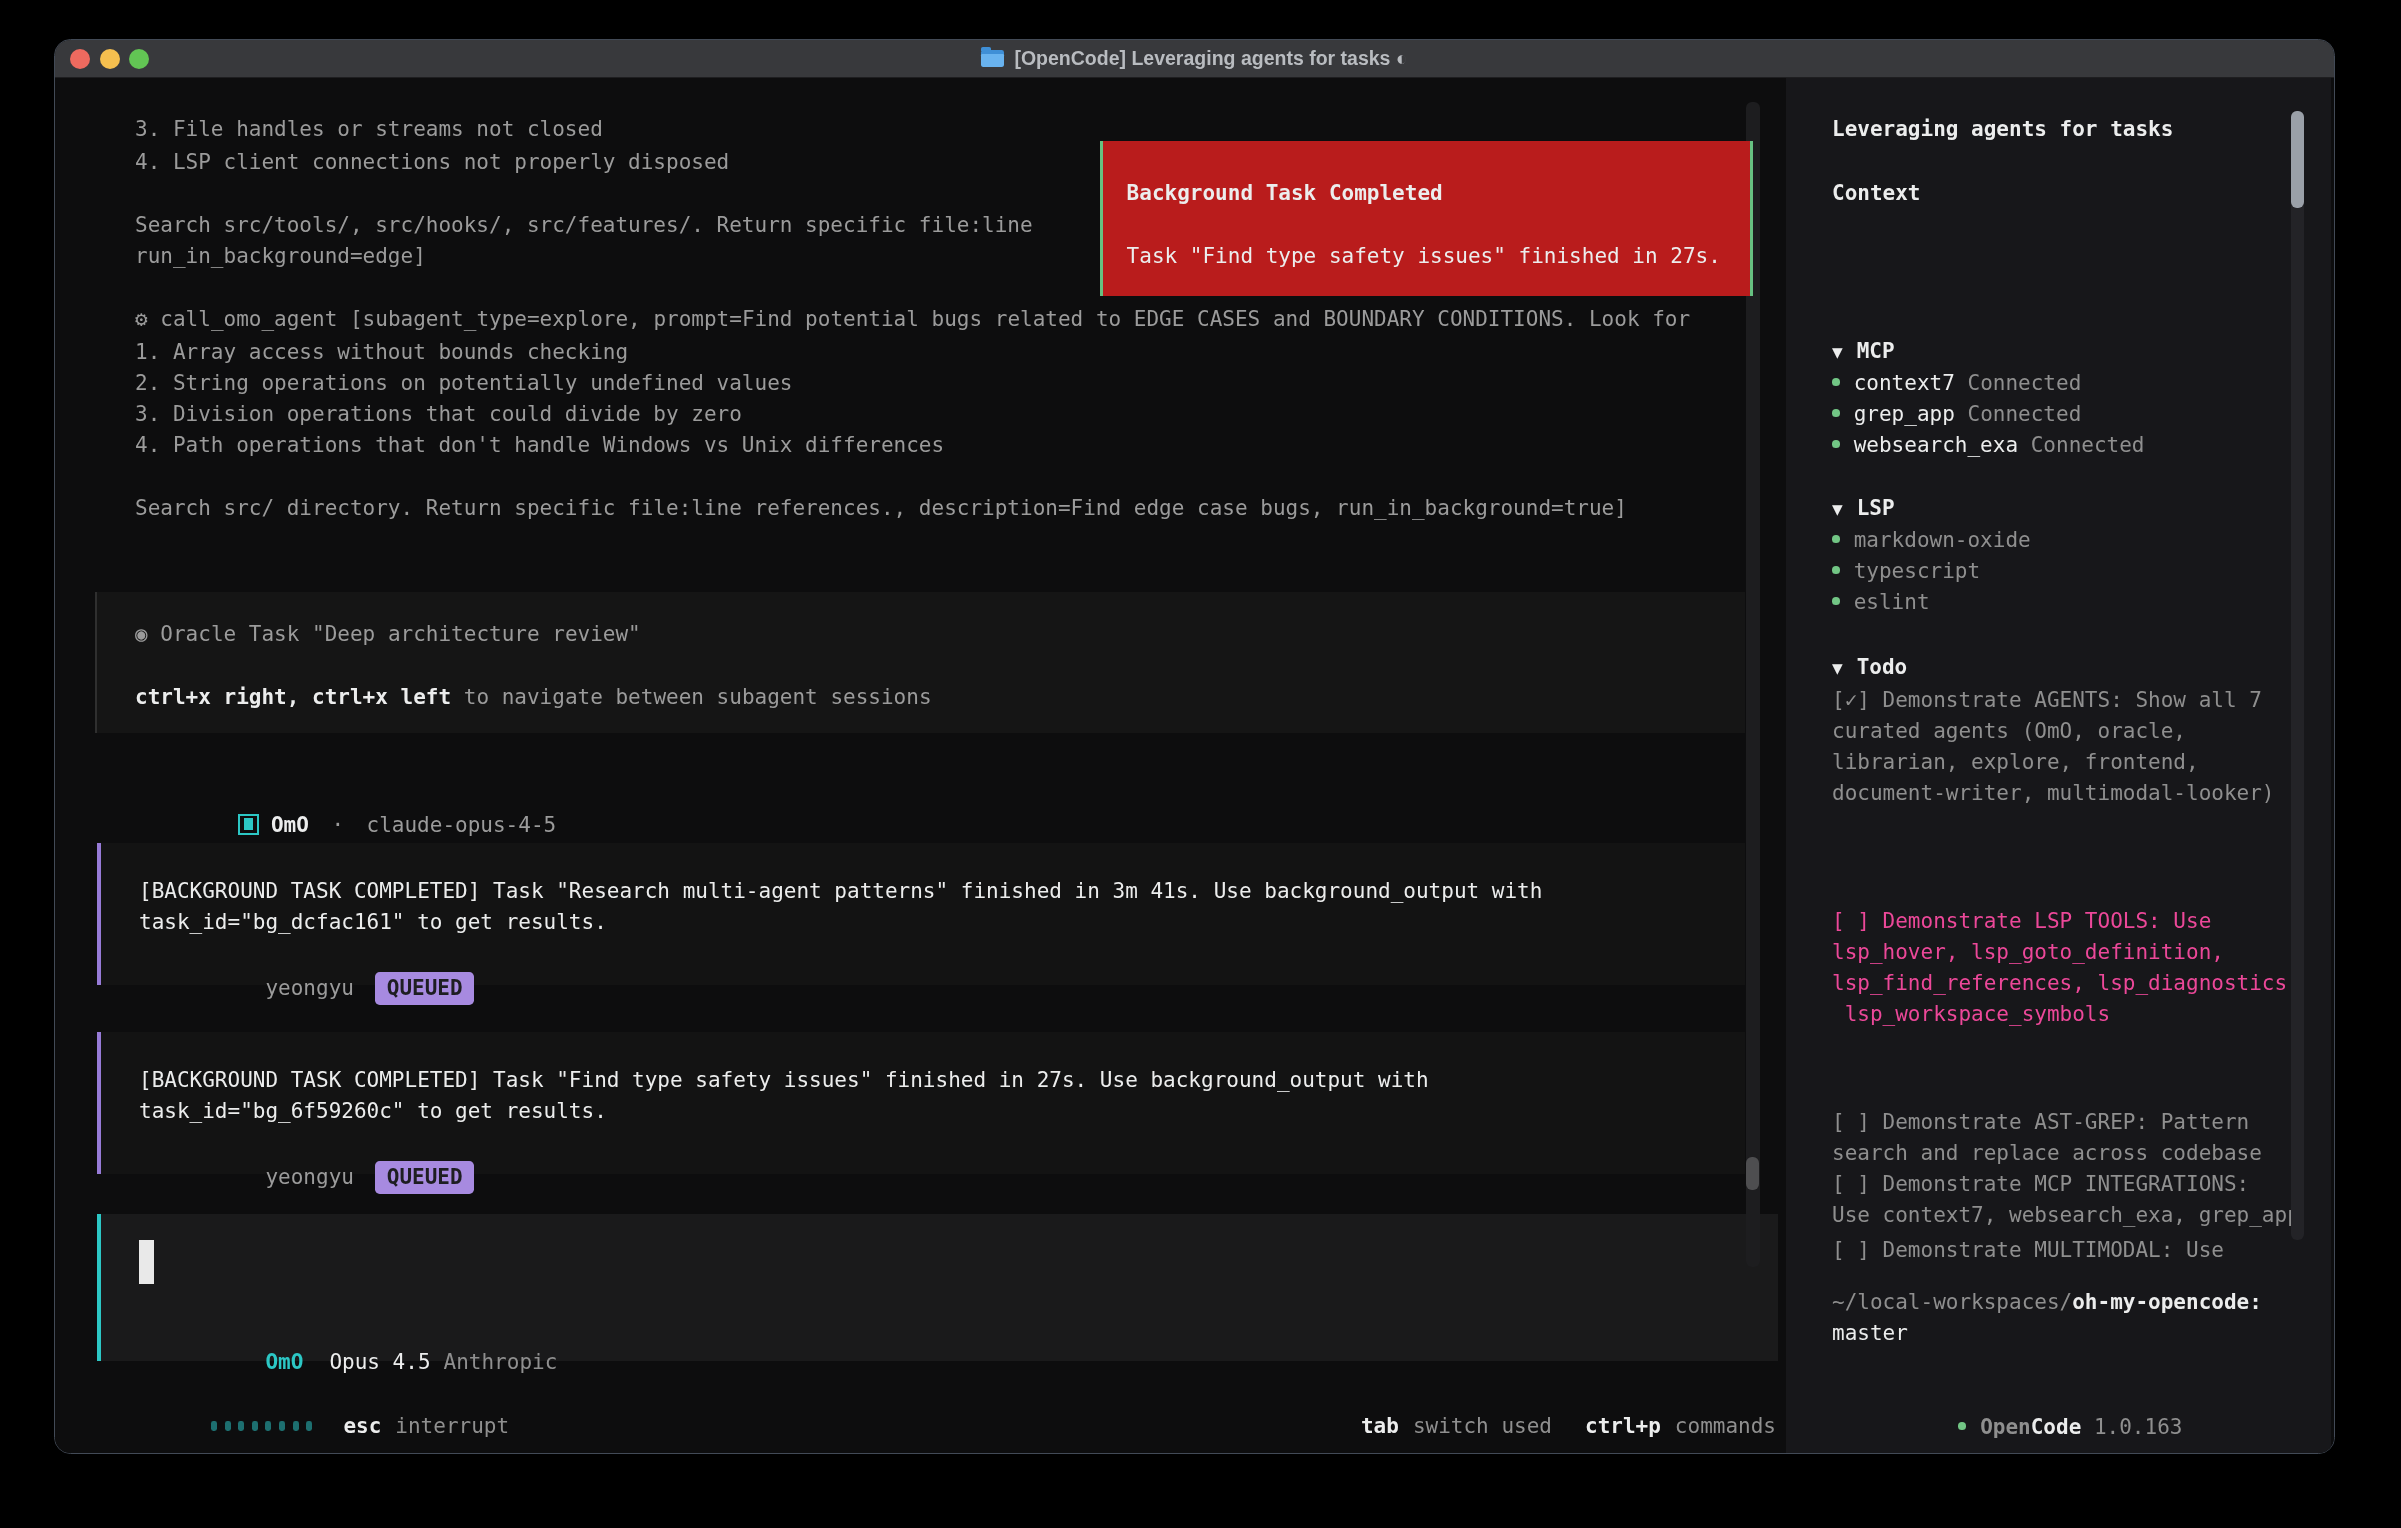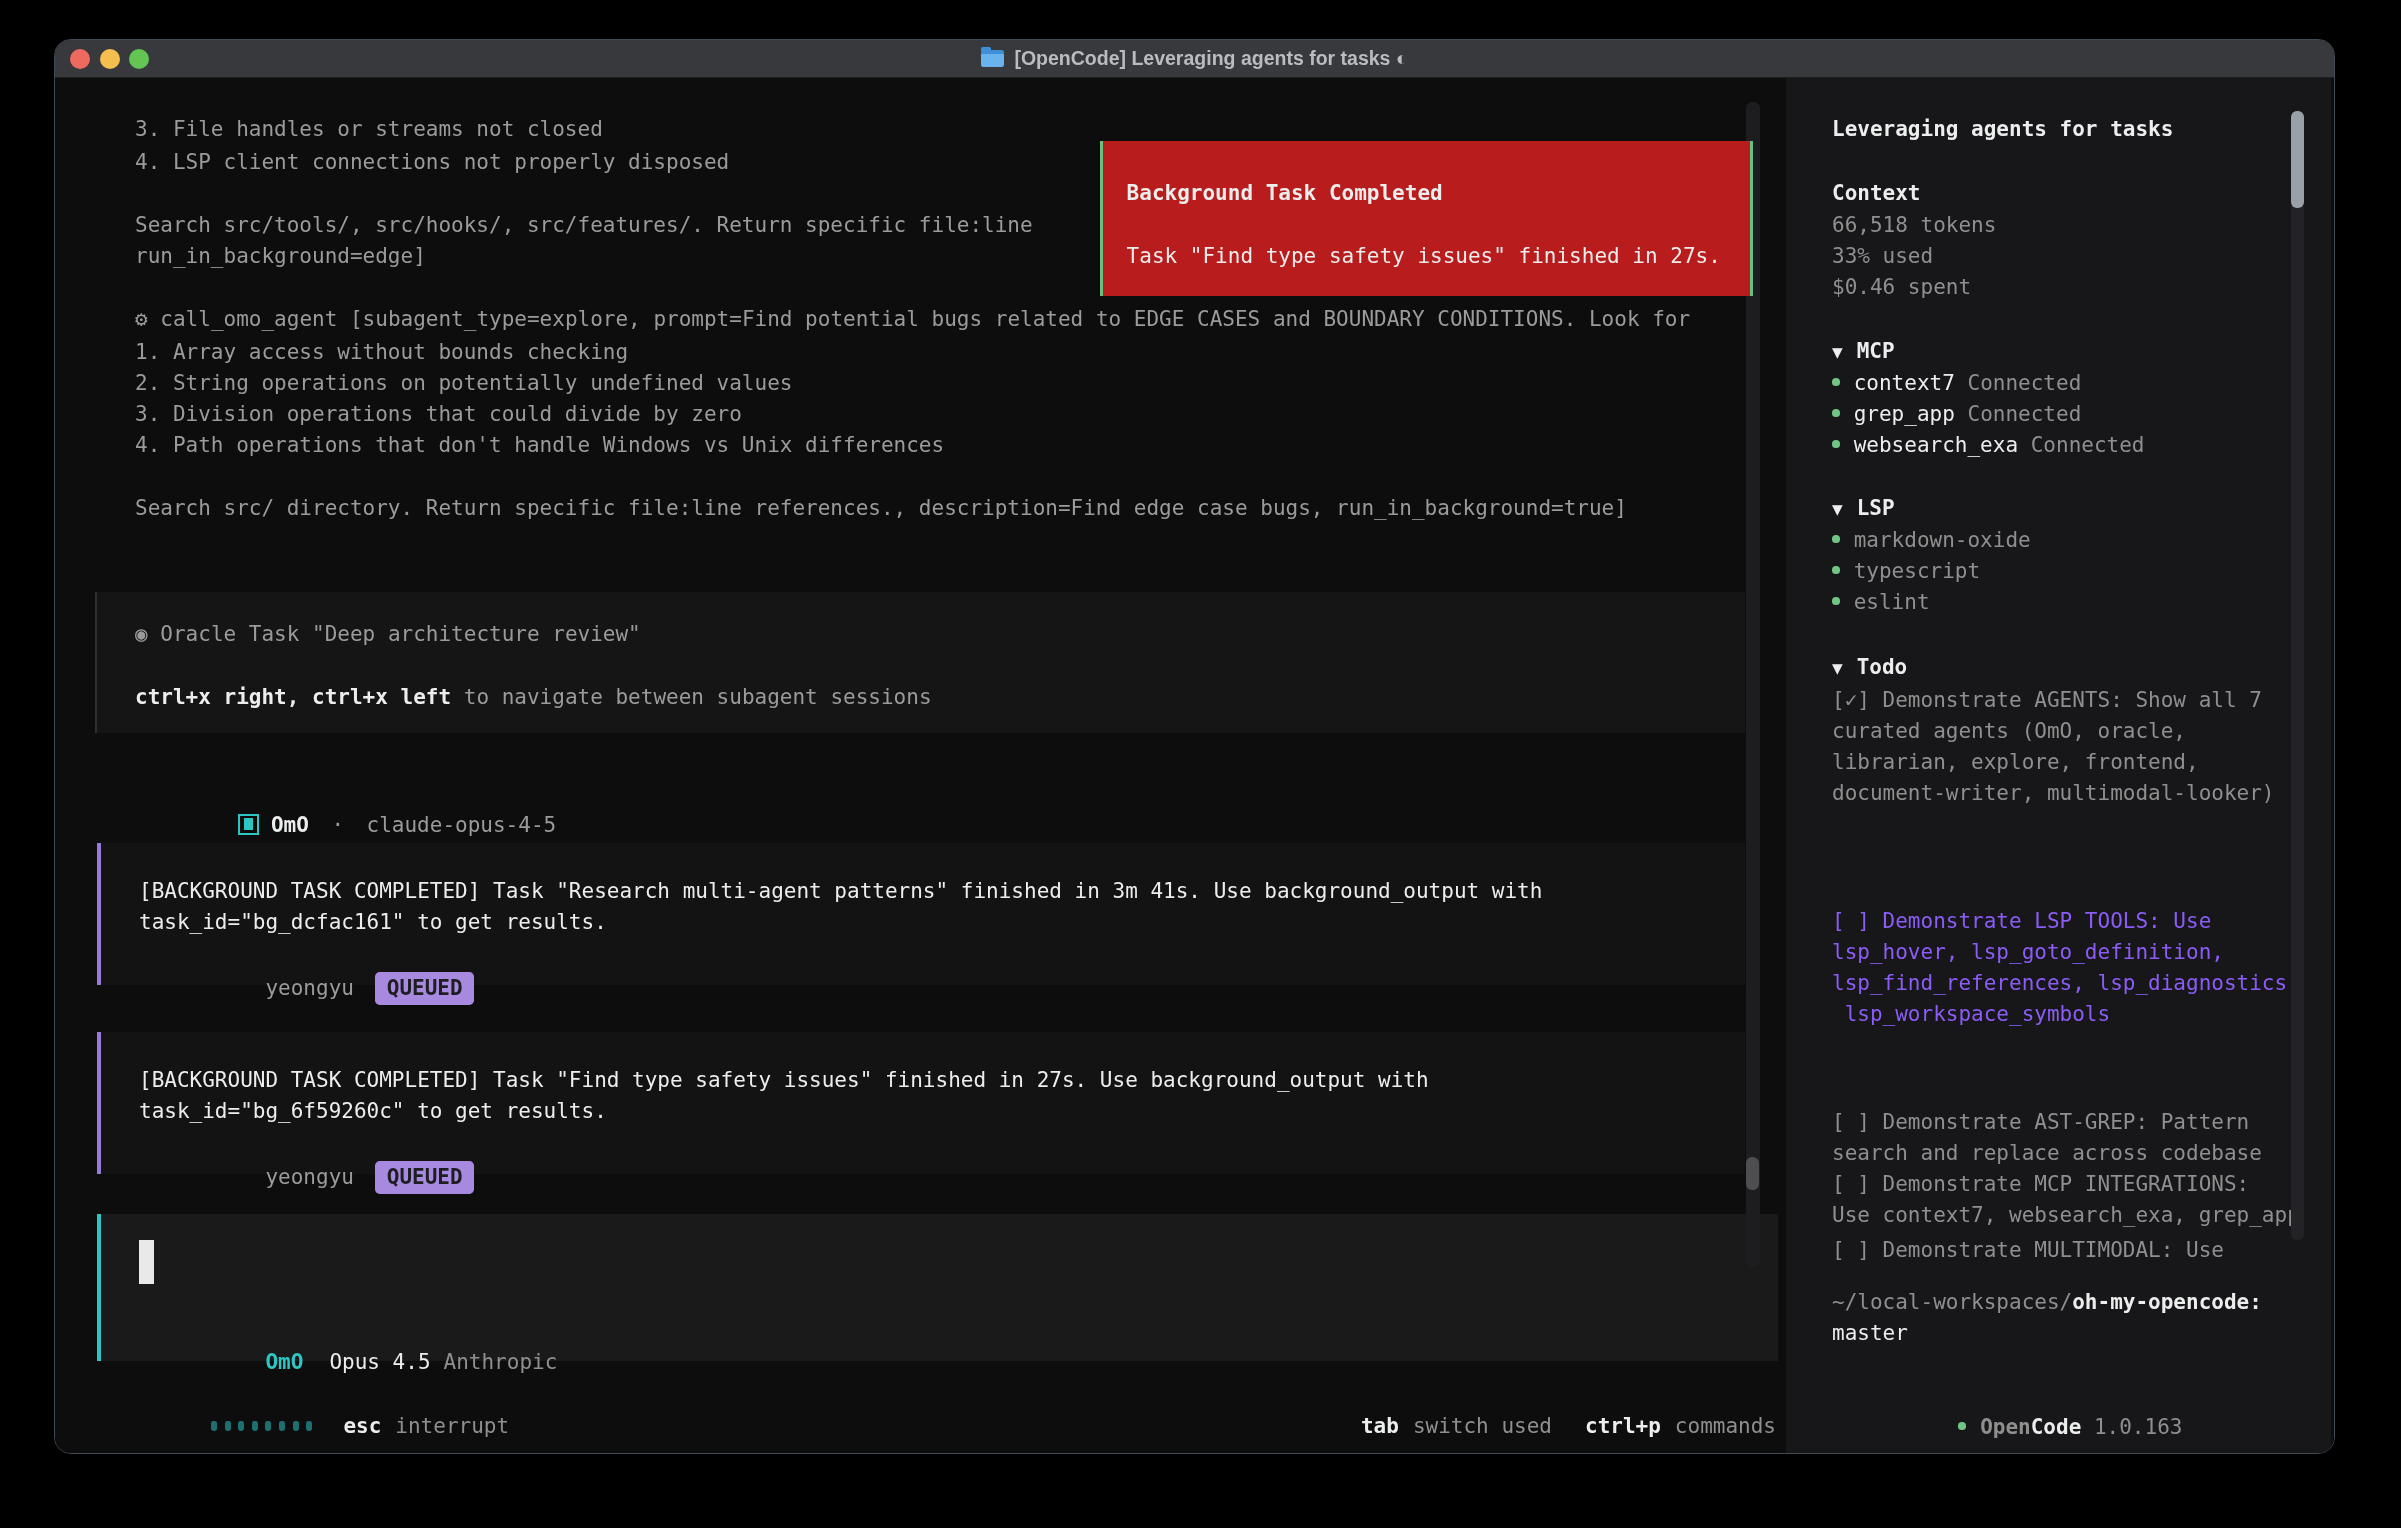--- a/index.html
+++ b/index.html
@@ -21,21 +21,21 @@
   .title-text { font-family:"Liberation Sans","DejaVu Sans",sans-serif; font-weight:bold; font-size:19.5px; color:#b9bcc0; }
   .content { position:absolute; left:0; top:38px; right:0; bottom:0; background:#0d0d0e; }
 
   .ln { height:31px; line-height:31px; font-size:21px; white-space:pre; }
   .abs { position:absolute; }
   .flow .ln { position:static; }
   .gray  { color:#9b9b9b; }
   .dgray { color:#8f8f8f; }
   .white { color:#eceded; }
   .bold  { font-weight:bold; }
-  .green { color:#8b5cf6; }
+  .green { color:#ec4899; }
   .cyan  { color:#2cc7c5; }
 
   .toast { position:absolute; left:1045px; top:63px; width:653px; height:155px; background:#b91c1c;
            border-left:3.5px solid #67c181; border-right:3.5px solid #67c181; z-index:5; }
   .oracle-box { position:absolute; left:40px; top:514px; width:1650px; height:141px; background:#151515;
                 border-left:2.4px solid #2f2f2f; }
   .task-block { position:absolute; left:42px; width:1648px; height:142px; background:#131313;
                 border-left:4.1px solid #977bd7; }
   .badge { display:inline-block; height:33px; line-height:33px; padding:0 11.8px; border-radius:4.7px;
            background:#a78ae0; color:#1e1e22; font-weight:bold; font-size:21px; }
@@ -135,25 +135,20 @@
         <span class="white bold">tab</span><span class="dgray" style="margin-left:14px;">switch used</span><span class="white bold" style="margin-left:33px;">ctrl+p</span><span class="dgray" style="margin-left:14px;">commands</span>
       </div>
 
       <div class="scroll-track" style="left:1691px; top:23.6px; width:14px; height:1165px;"></div>
       <div class="scroll-thumb" style="left:1691px; top:1079px; width:13px; height:33px; background:#4e4e50;"></div>
 
       <div class="sidebar">
         <div class="ln abs sb white bold" style="top:36px;">Leveraging agents for tasks</div>
 
         <div class="ln abs sb white bold" style="top:100px;">Context</div>
-        <div class="abs sb flow" style="top:132px;">
-          <div class="ln dgray">66,518 tokens</div>
-          <div class="ln dgray">33% used</div>
-          <div class="ln dgray">$0.46 spent</div>
-        </div>
 
         <div class="ln abs sb" style="top:258px;"><span class="collapse-icon">▼</span><span class="white bold">MCP</span></div>
         <div class="abs sb flow" style="top:290px;">
           <div class="ln"><span class="dot"></span><span class="white">context7</span><span class="dgray"> </span><span class="dgray">Connected</span></div>
           <div class="ln"><span class="dot"></span><span class="white">grep_app</span><span class="dgray"> </span><span class="dgray">Connected</span></div>
           <div class="ln"><span class="dot"></span><span class="white">websearch_exa</span><span class="dgray"> </span><span class="dgray">Connected</span></div>
         </div>
 
         <div class="ln abs sb" style="top:415px;"><span class="collapse-icon">▼</span><span class="white bold">LSP</span></div>
         <div class="abs sb flow" style="top:447px;">

